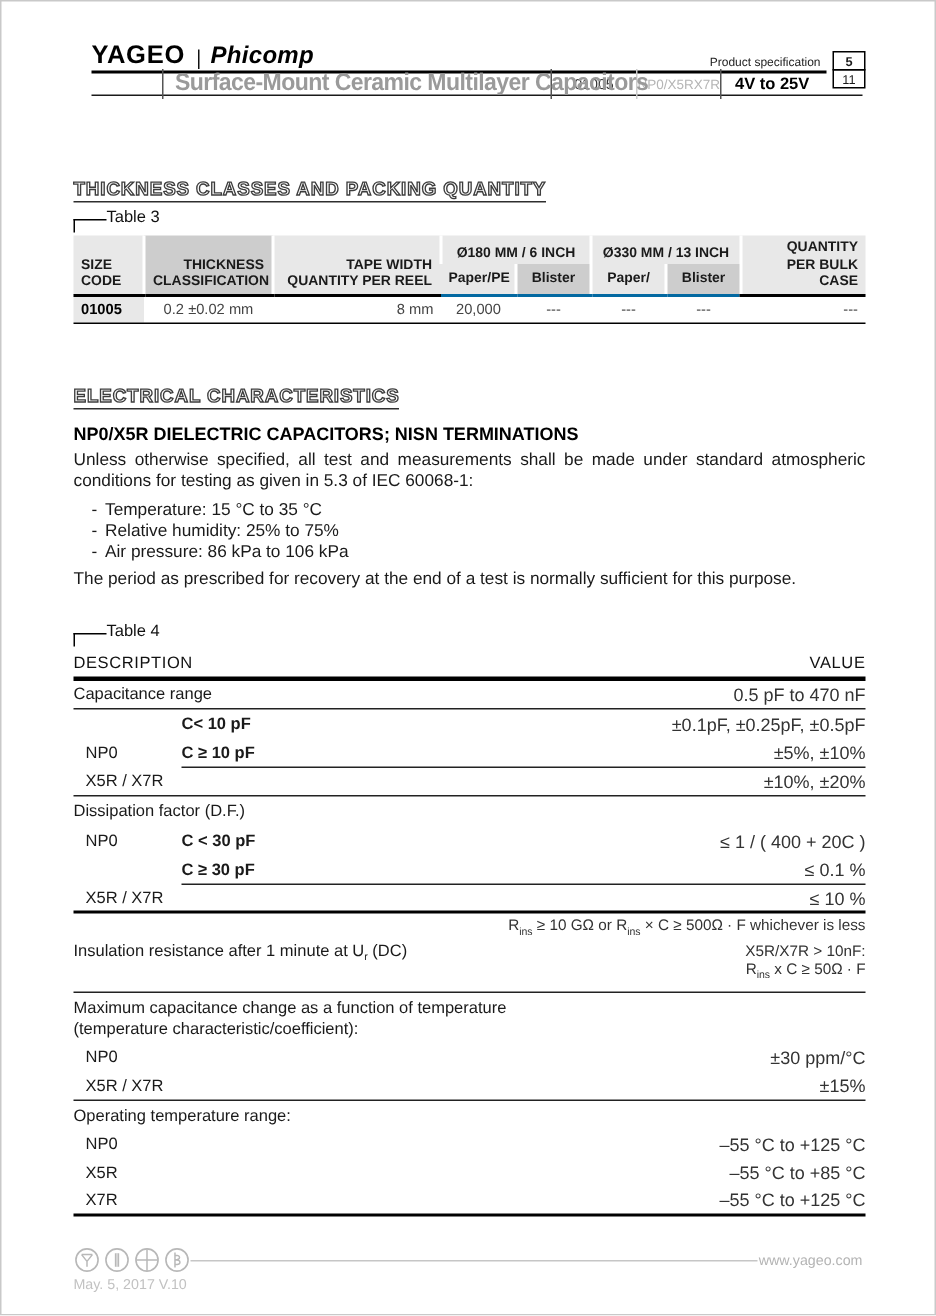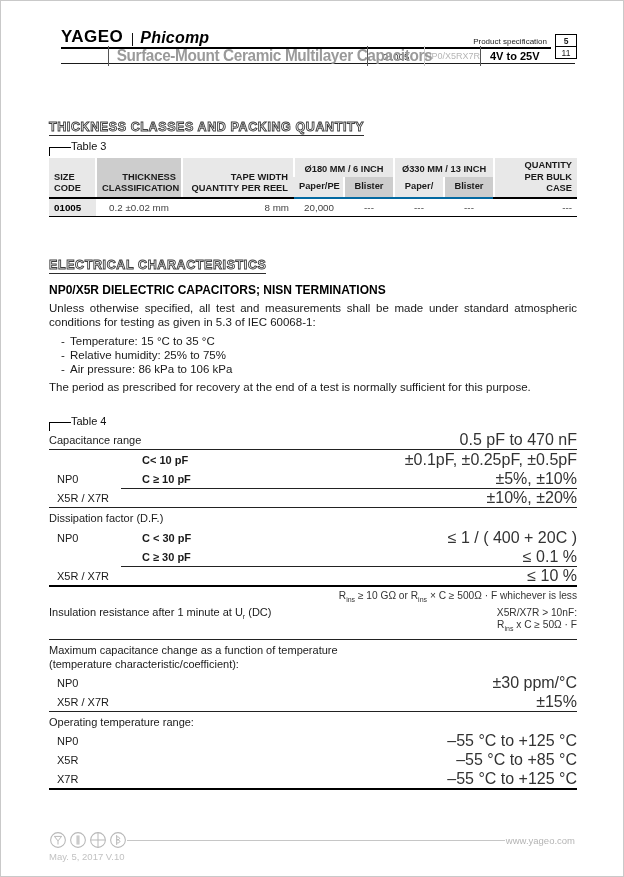--- a/index.html
+++ b/index.html
@@ -65,22 +65,22 @@
   .bullet { display:flex; font-size:11.5px; line-height:14px; }
   .bullet .marker { width:9px; color:#1a1a1a; }
 
   
   .sec-table4 { position:absolute; top:414px; left:48px; width:528px; }
   .t4-header { display:flex; justify-content:space-between; align-items:flex-end;
                font-size:11px; letter-spacing:0.4px; color:#111; padding:3px 0 3px 0;
                border-bottom:3px solid #000; margin-top:2px; }
   .t4-row { display:flex; align-items:center; min-height:19px; font-size:11px; color:#1a1a1a; }
   .t4-row .c1 { flex:0 0 72px; padding-left:8px; }
-  .t4-row .cond { font-weight:bold;margin-left:21px; }
-  .t4-row .val { margin-left:auto; text-align:right; font-size:16px; color:#333; padding-left:10px; white-space:nowrap; }
+  .t4-row .cond { font-weight:bold; }
+  .t4-row .val { margin-left:auto; text-align:right; font-size:12px; color:#333; padding-left:10px; white-space:nowrap; }
   .line-full { border-bottom:1px solid #222; }
   .line-thick { border-bottom:2px solid #000; }
   .partial-rule { margin-left:72px; border-bottom:1px solid #222; height:0; }
   .t4-row.tall { min-height:20px; }
   .t4-row.multi { padding:3px 0; }
   .val-multi { margin-left:auto; text-align:right; font-size:10.2px; line-height:12.5px; color:#333; }
   .desc2line { padding:3px 0; font-size:11px; line-height:14px; }
   sub { font-size:7px; }
 
   
@@ -191,20 +191,24 @@
       </div>
     </div>
     <div class="para">The period as prescribed for recovery at the end of a test is normally sufficient for this purpose.</div>
   </div>
 
   <div class="sec-table4">
     <div class="table-label">
       <span class="bracket"></span>
       <span>Table 4</span>
     </div>
+    <div class="t4-header">
+      <span>DESCRIPTION</span>
+      <span>VALUE</span>
+    </div>
 
     <div class="t4-row line-full">
       <span>Capacitance range</span>
       <span class="val">0.5 pF to 470 nF</span>
     </div>
 
     <div class="t4-row">
       <span class="c1"></span>
       <span class="cond">C&lt; 10 pF</span>
       <span class="val">±0.1pF, ±0.25pF, ±0.5pF</span>

